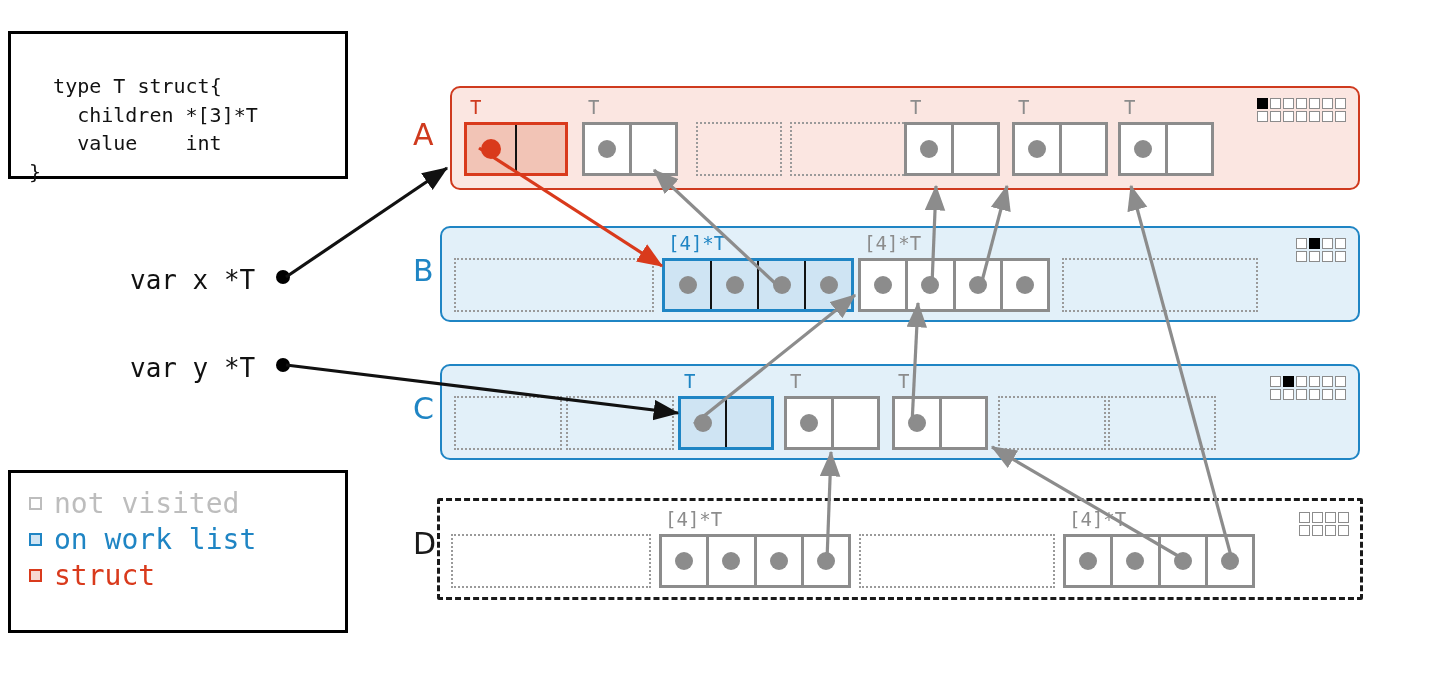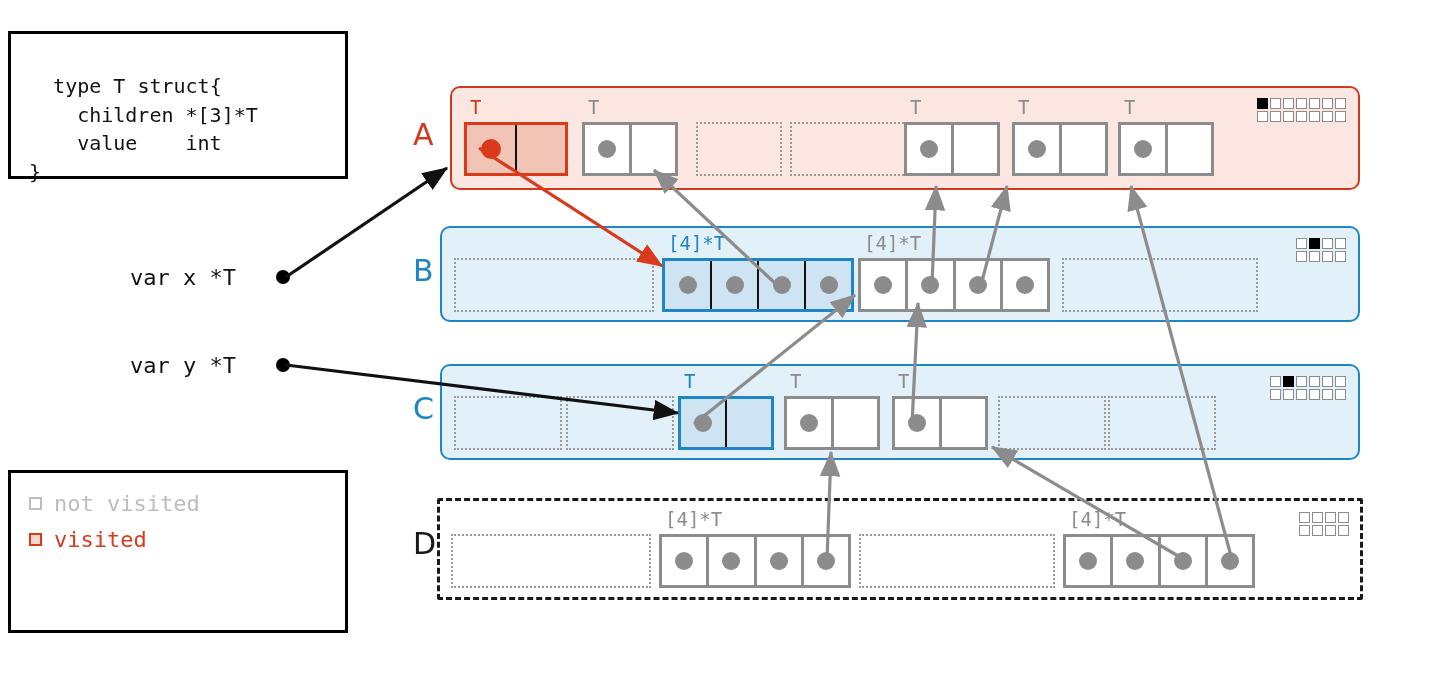--- a/index.html
+++ b/index.html
@@ -18,28 +18,28 @@
     padding:10px 0 0 18px;
     font-size:20px;line-height:1.42;color:#111;white-space:pre;
   }
 
   
   #legend-box{
     position:absolute;left:8px;top:470px;width:340px;height:163px;
     border:3px solid #000;background:#fff;box-sizing:border-box;
     padding:12px 0 0 18px;
   }
-  .legend-item{display:flex;align-items:center;height:36px;font-size:22px;}
+  .legend-item{display:flex;align-items:center;height:36px;font-size:28px;}
   .legend-swatch{
     width:13px;height:13px;box-sizing:border-box;border:2px solid #999;
     margin-right:12px;flex:0 0 auto;
   }
 
   
-  .var-label{position:absolute;font-size:22px;color:#111;white-space:nowrap;}
+  .var-label{position:absolute;font-size:26px;color:#111;white-space:nowrap;}
   .var-dot{position:absolute;width:14px;height:14px;border-radius:50%;background:#000;}
 
   
   .row-letter{position:absolute;font-size:30px;font-weight:400;
     font-family:"DejaVu Sans","Liberation Sans",sans-serif;}
 
   
   .heap-row{position:absolute;box-sizing:border-box;}
   .heap-row.red   {border:2px solid #cf3a1e;background:#fbe6e1;border-radius:10px;}
   .heap-row.blue  {border:2px solid #1f85c4;background:#e2f0f9;border-radius:10px;}
@@ -93,22 +93,26 @@
     value    int
 }</span>
 </div>
 
 <div id="legend-box">
     <div class="legend-item">
       <span class="legend-swatch" style="border-color: rgb(189, 189, 189); background: rgb(255, 255, 255);"></span>
       <span style="color: rgb(189, 189, 189);">not visited</span>
     </div>
     <div class="legend-item">
+      <span class="legend-swatch" style="border-color: rgb(31, 133, 196); background: rgb(207, 228, 243);"></span>
+      <span style="color: rgb(31, 133, 196);">on work list</span>
+    </div>
+    <div class="legend-item">
       <span class="legend-swatch" style="border-color: rgb(217, 58, 28); background: rgb(247, 217, 209);"></span>
-      <span style="color: rgb(217, 58, 28);">visited</span>
+      <span style="color: rgb(217, 58, 28);">struct</span>
     </div>
   </div>
 
 <div id="vars">
     <div class="var-label" style="left: 130px; top: 265px;">var x *T</div>
     <div class="var-dot" style="left: 276px; top: 270px;"></div>
     <div class="var-label" style="left: 130px; top: 353px;">var y *T</div>
     <div class="var-dot" style="left: 276px; top: 358px;"></div>
   </div>
 

